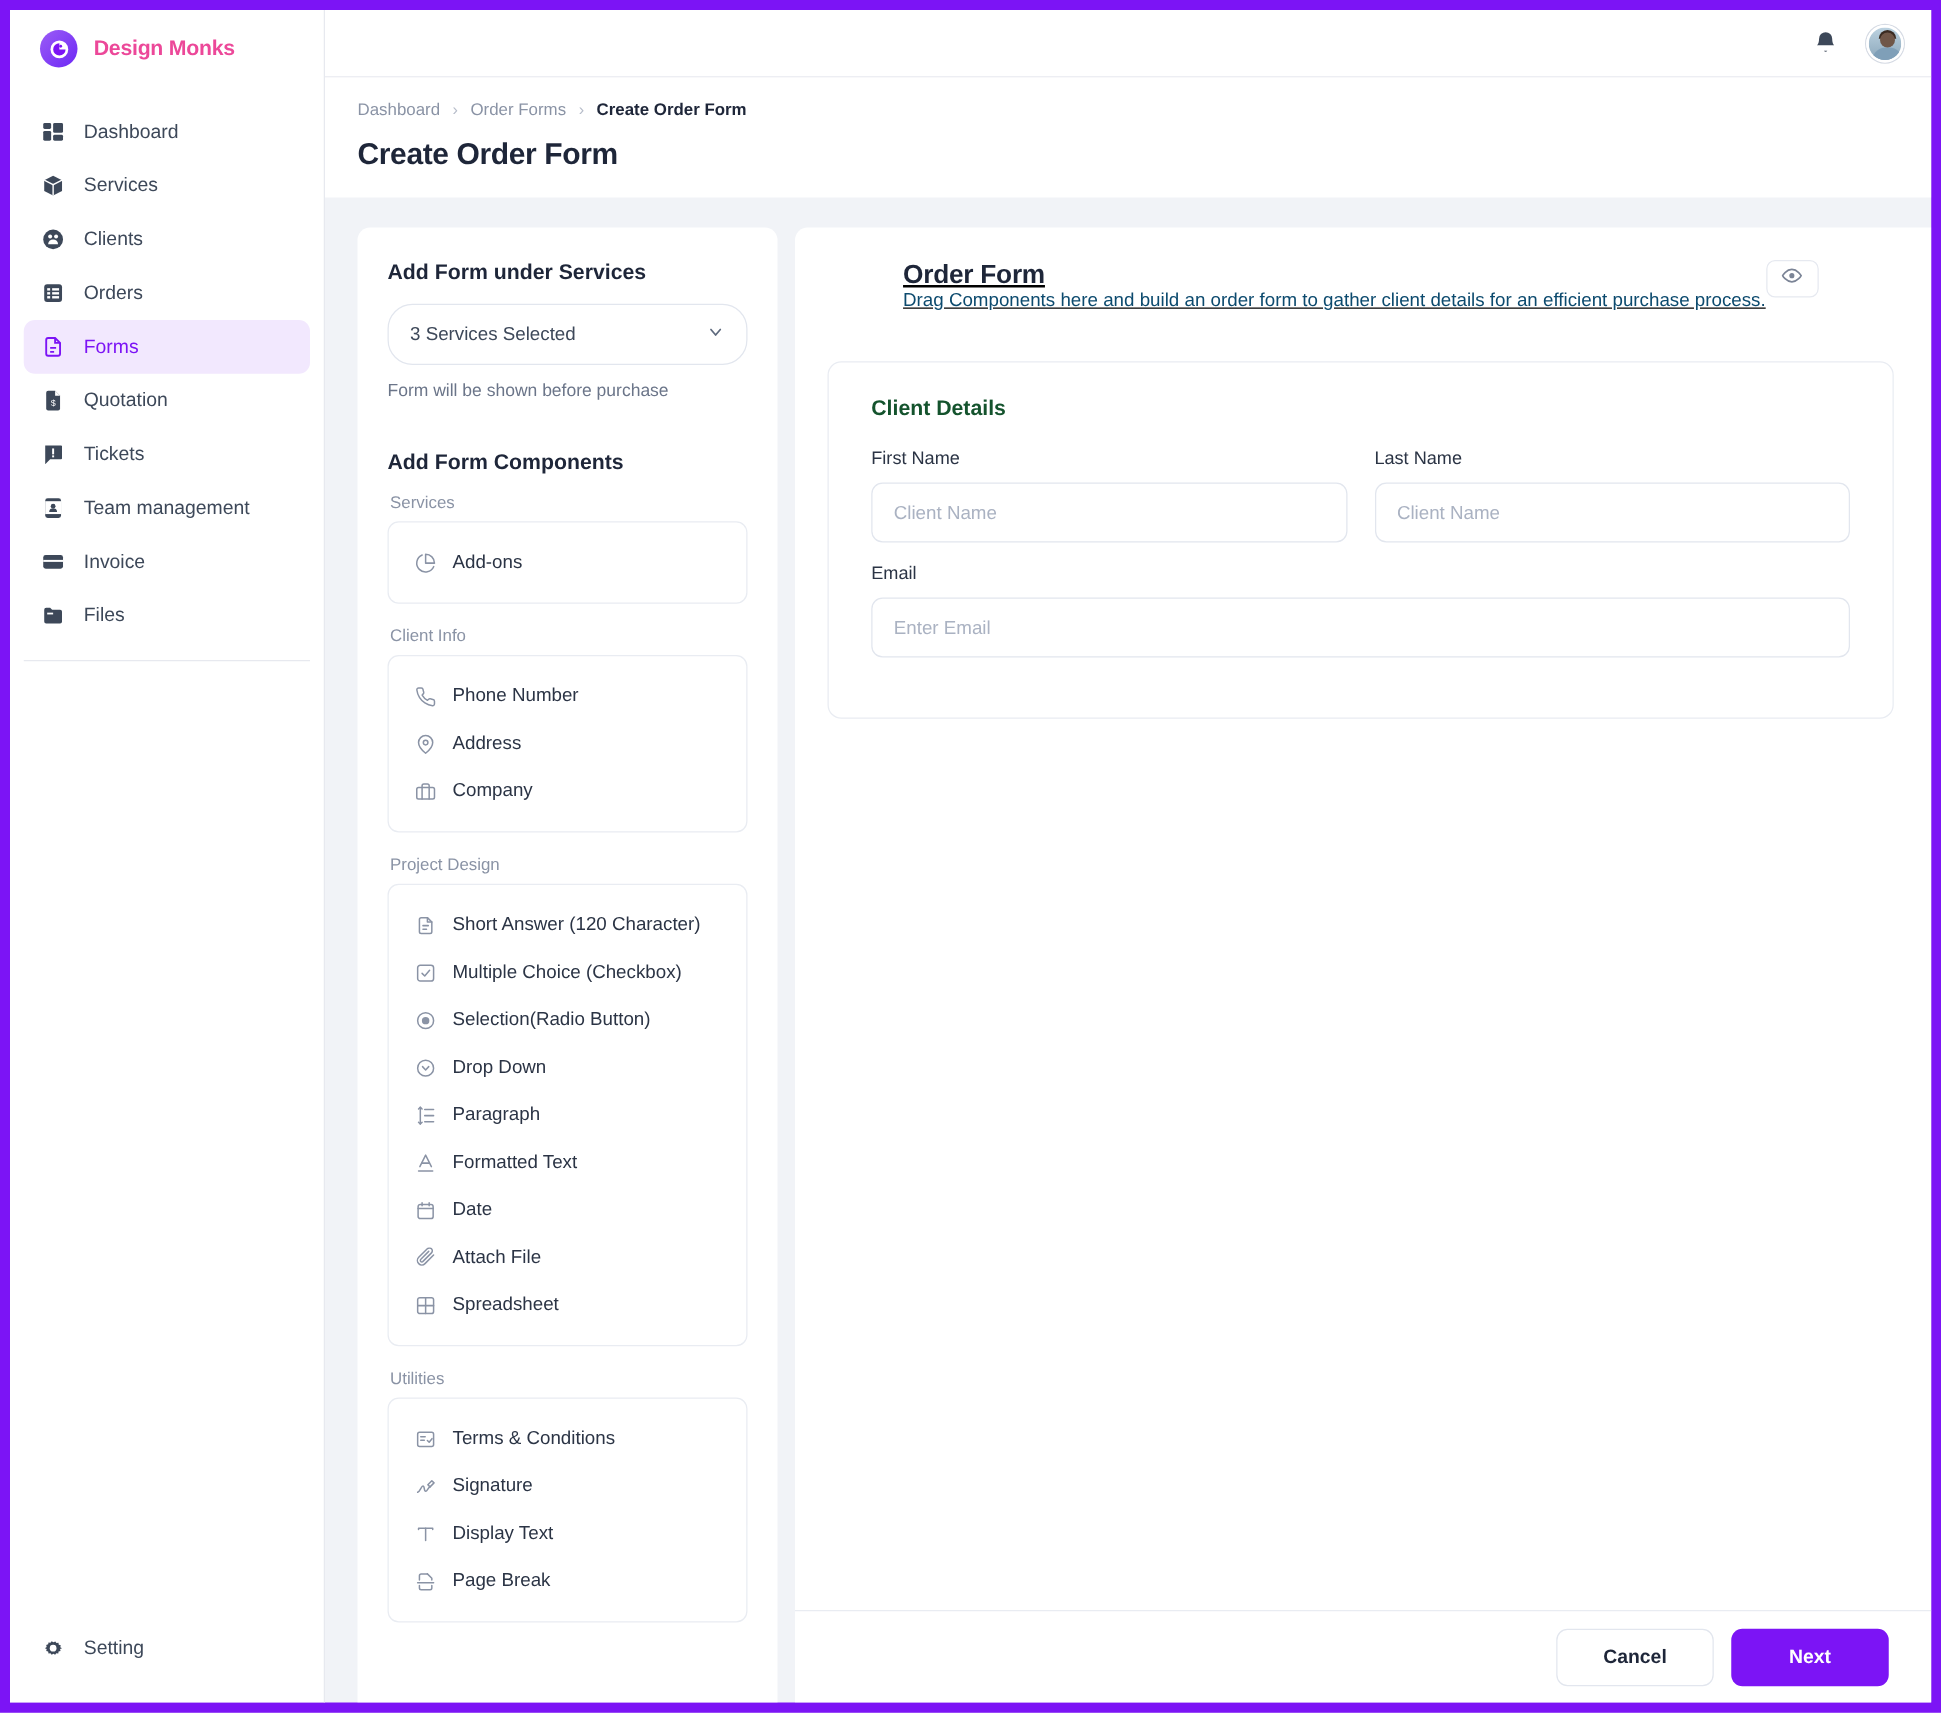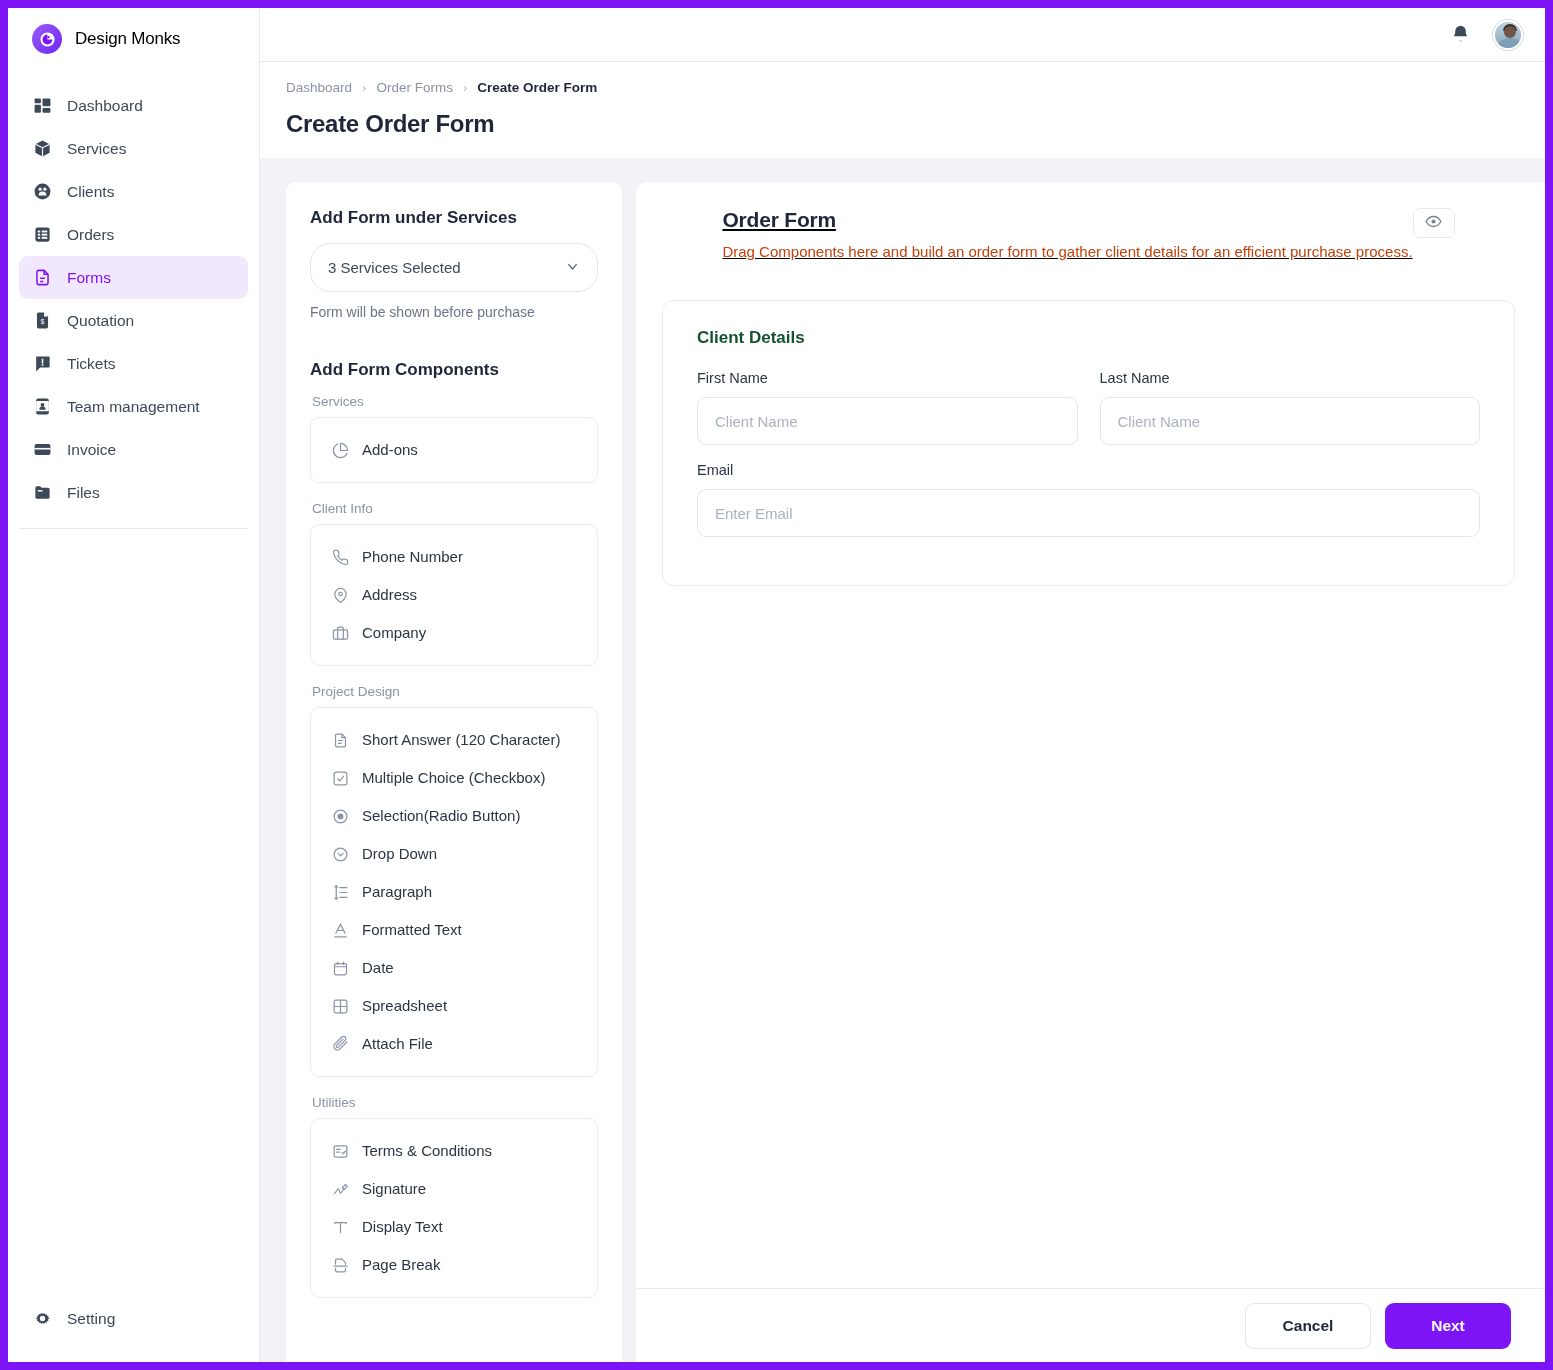--- a/index.html
+++ b/index.html
@@ -34,21 +34,21 @@
     height: 62px;
   }
   .brand-logo {
     width: 30px; height: 30px; border-radius: 50%;
     background: linear-gradient(135deg, #9b5cf6 0%, #6d28f5 100%);
     display: flex; align-items: center; justify-content: center;
     flex: 0 0 30px;
   }
   .brand-logo svg { display:block; }
   .brand-name {
-    font-size: 17px; font-weight: normal; color: #000000; letter-spacing: -0.2px; text-align: center;
+    font-size: 17px; font-weight: bold; color: #ec4899; letter-spacing: -0.2px; text-align: center;
   }
   .nav { padding: 14px 11px 0 11px; flex: 1 1 auto; }
   .nav-item {
     display: flex; align-items: center; gap: 14px;
     height: 43px;
     padding: 0 13px;
     border-radius: 9px;
     color: #3d4859;
     font-size: 15.5px;
     cursor: pointer;
@@ -124,21 +124,21 @@
   
   .rightwrap { flex: 1 1 auto; display: flex; flex-direction: column; min-width: 0; padding-right: 0; }
   .rightpanel {
     flex: 1 1 auto; background: #ffffff;
     border-radius: 10px 0 0 0;
     padding: 26px 30px 0 26px;
     min-height: 0; overflow: hidden;
   }
   .of-head { display: flex; align-items: flex-start; justify-content: center; text-decoration: underline; }
   .of-title { font-size: 21px; font-weight: bold; color: #1e2639; letter-spacing: -0.2px; }
-  .of-sub { font-size: 15px; color: #c2410c; margin-top: 11px; }
+  .of-sub { font-size: 15px; color: #0c4a6e; }
   .eye-btn {
     width: 42px; height: 30px; border: 1px solid #e6e9f0; border-radius: 7px;
     display: flex; align-items: center; justify-content: center; cursor: pointer; background:#fff;
   }
   .card {
     margin-top: 40px;
     border: 1px solid #e9ecf2; border-radius: 11px;
     padding: 27px 34px 32px 34px;
   }
   .card-title { font-size: 17px; font-weight: bold; color: #14532d; margin-bottom: 22px; }
@@ -468,33 +468,33 @@
                   <rect x="3.5" y="5" width="17" height="16" rx="2.5"></rect>
                   <path d="M3.5 9.5h17"></path>
                   <path d="M8 3v3.5M16 3v3.5"></path>
                 </svg>
             </span>
             <span>Date</span>
           </div>
           <div class="comp">
             <span class="ico">
               <svg width="17" height="17" viewBox="0 0 24 24" fill="none" stroke-width="1.7" stroke-linecap="round" stroke-linejoin="round">
+                  <path d="M21 8.5 11.3 18.2a5 5 0 0 1-7.1-7.1L13.9 1.4a3.3 3.3 0 1 1 4.7 4.7L9 15.7a1.7 1.7 0 1 1-2.4-2.4l8.9-8.9"></path>
+                </svg>
+            </span>
+            <span>Attach File</span>
+          </div>
+          <div class="comp">
+            <span class="ico">
+              <svg width="17" height="17" viewBox="0 0 24 24" fill="none" stroke-width="1.7" stroke-linecap="round" stroke-linejoin="round">
                   <rect x="3" y="3" width="18" height="18" rx="2.5"></rect>
                   <path d="M3 12h18M12 3v18"></path>
                 </svg>
             </span>
             <span>Spreadsheet</span>
-          </div>
-          <div class="comp">
-            <span class="ico">
-              <svg width="17" height="17" viewBox="0 0 24 24" fill="none" stroke-width="1.7" stroke-linecap="round" stroke-linejoin="round">
-                  <path d="M21 8.5 11.3 18.2a5 5 0 0 1-7.1-7.1L13.9 1.4a3.3 3.3 0 1 1 4.7 4.7L9 15.7a1.7 1.7 0 1 1-2.4-2.4l8.9-8.9"></path>
-                </svg>
-            </span>
-            <span>Attach File</span>
           </div>
         </div>
 
         <div class="grp-label">Utilities</div>
         <div class="grp">
           <div class="comp">
             <span class="ico">
               <svg width="17" height="17" viewBox="0 0 24 24" fill="none" stroke-width="1.7" stroke-linecap="round" stroke-linejoin="round">
                   <rect x="3" y="4" width="18" height="16" rx="2.2"></rect>
                   <path d="M6.5 9h5M6.5 13h4"></path>

